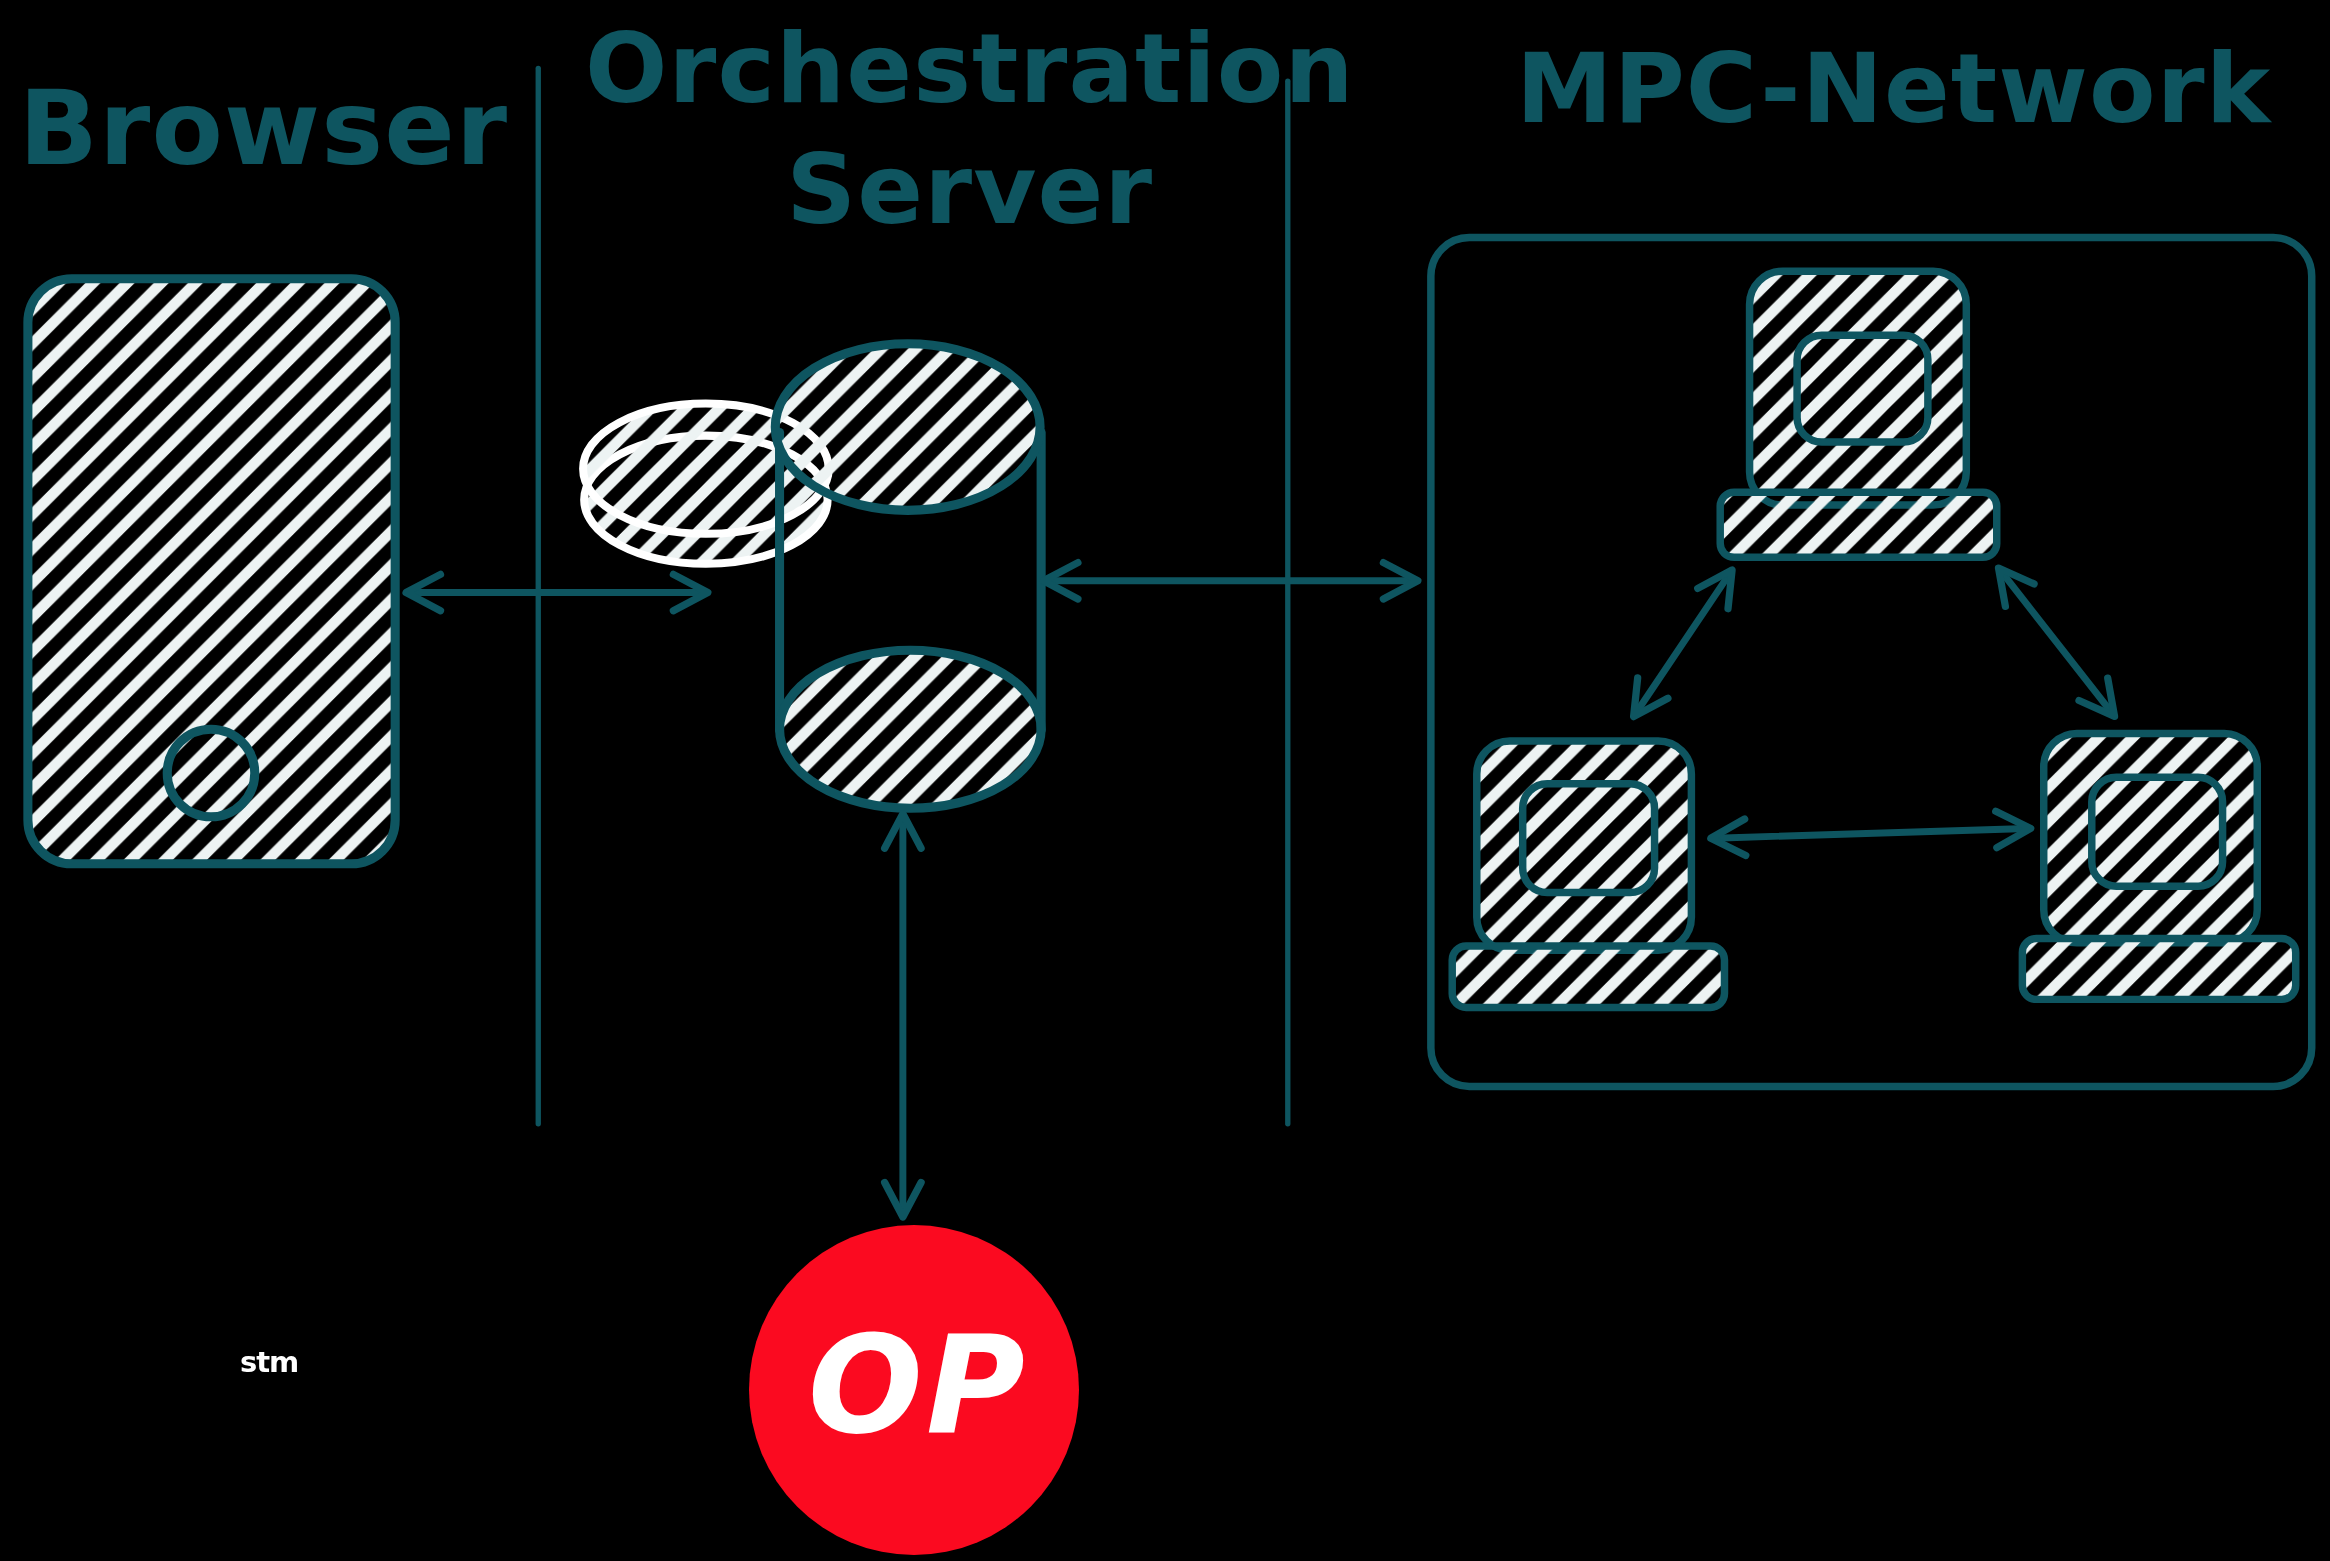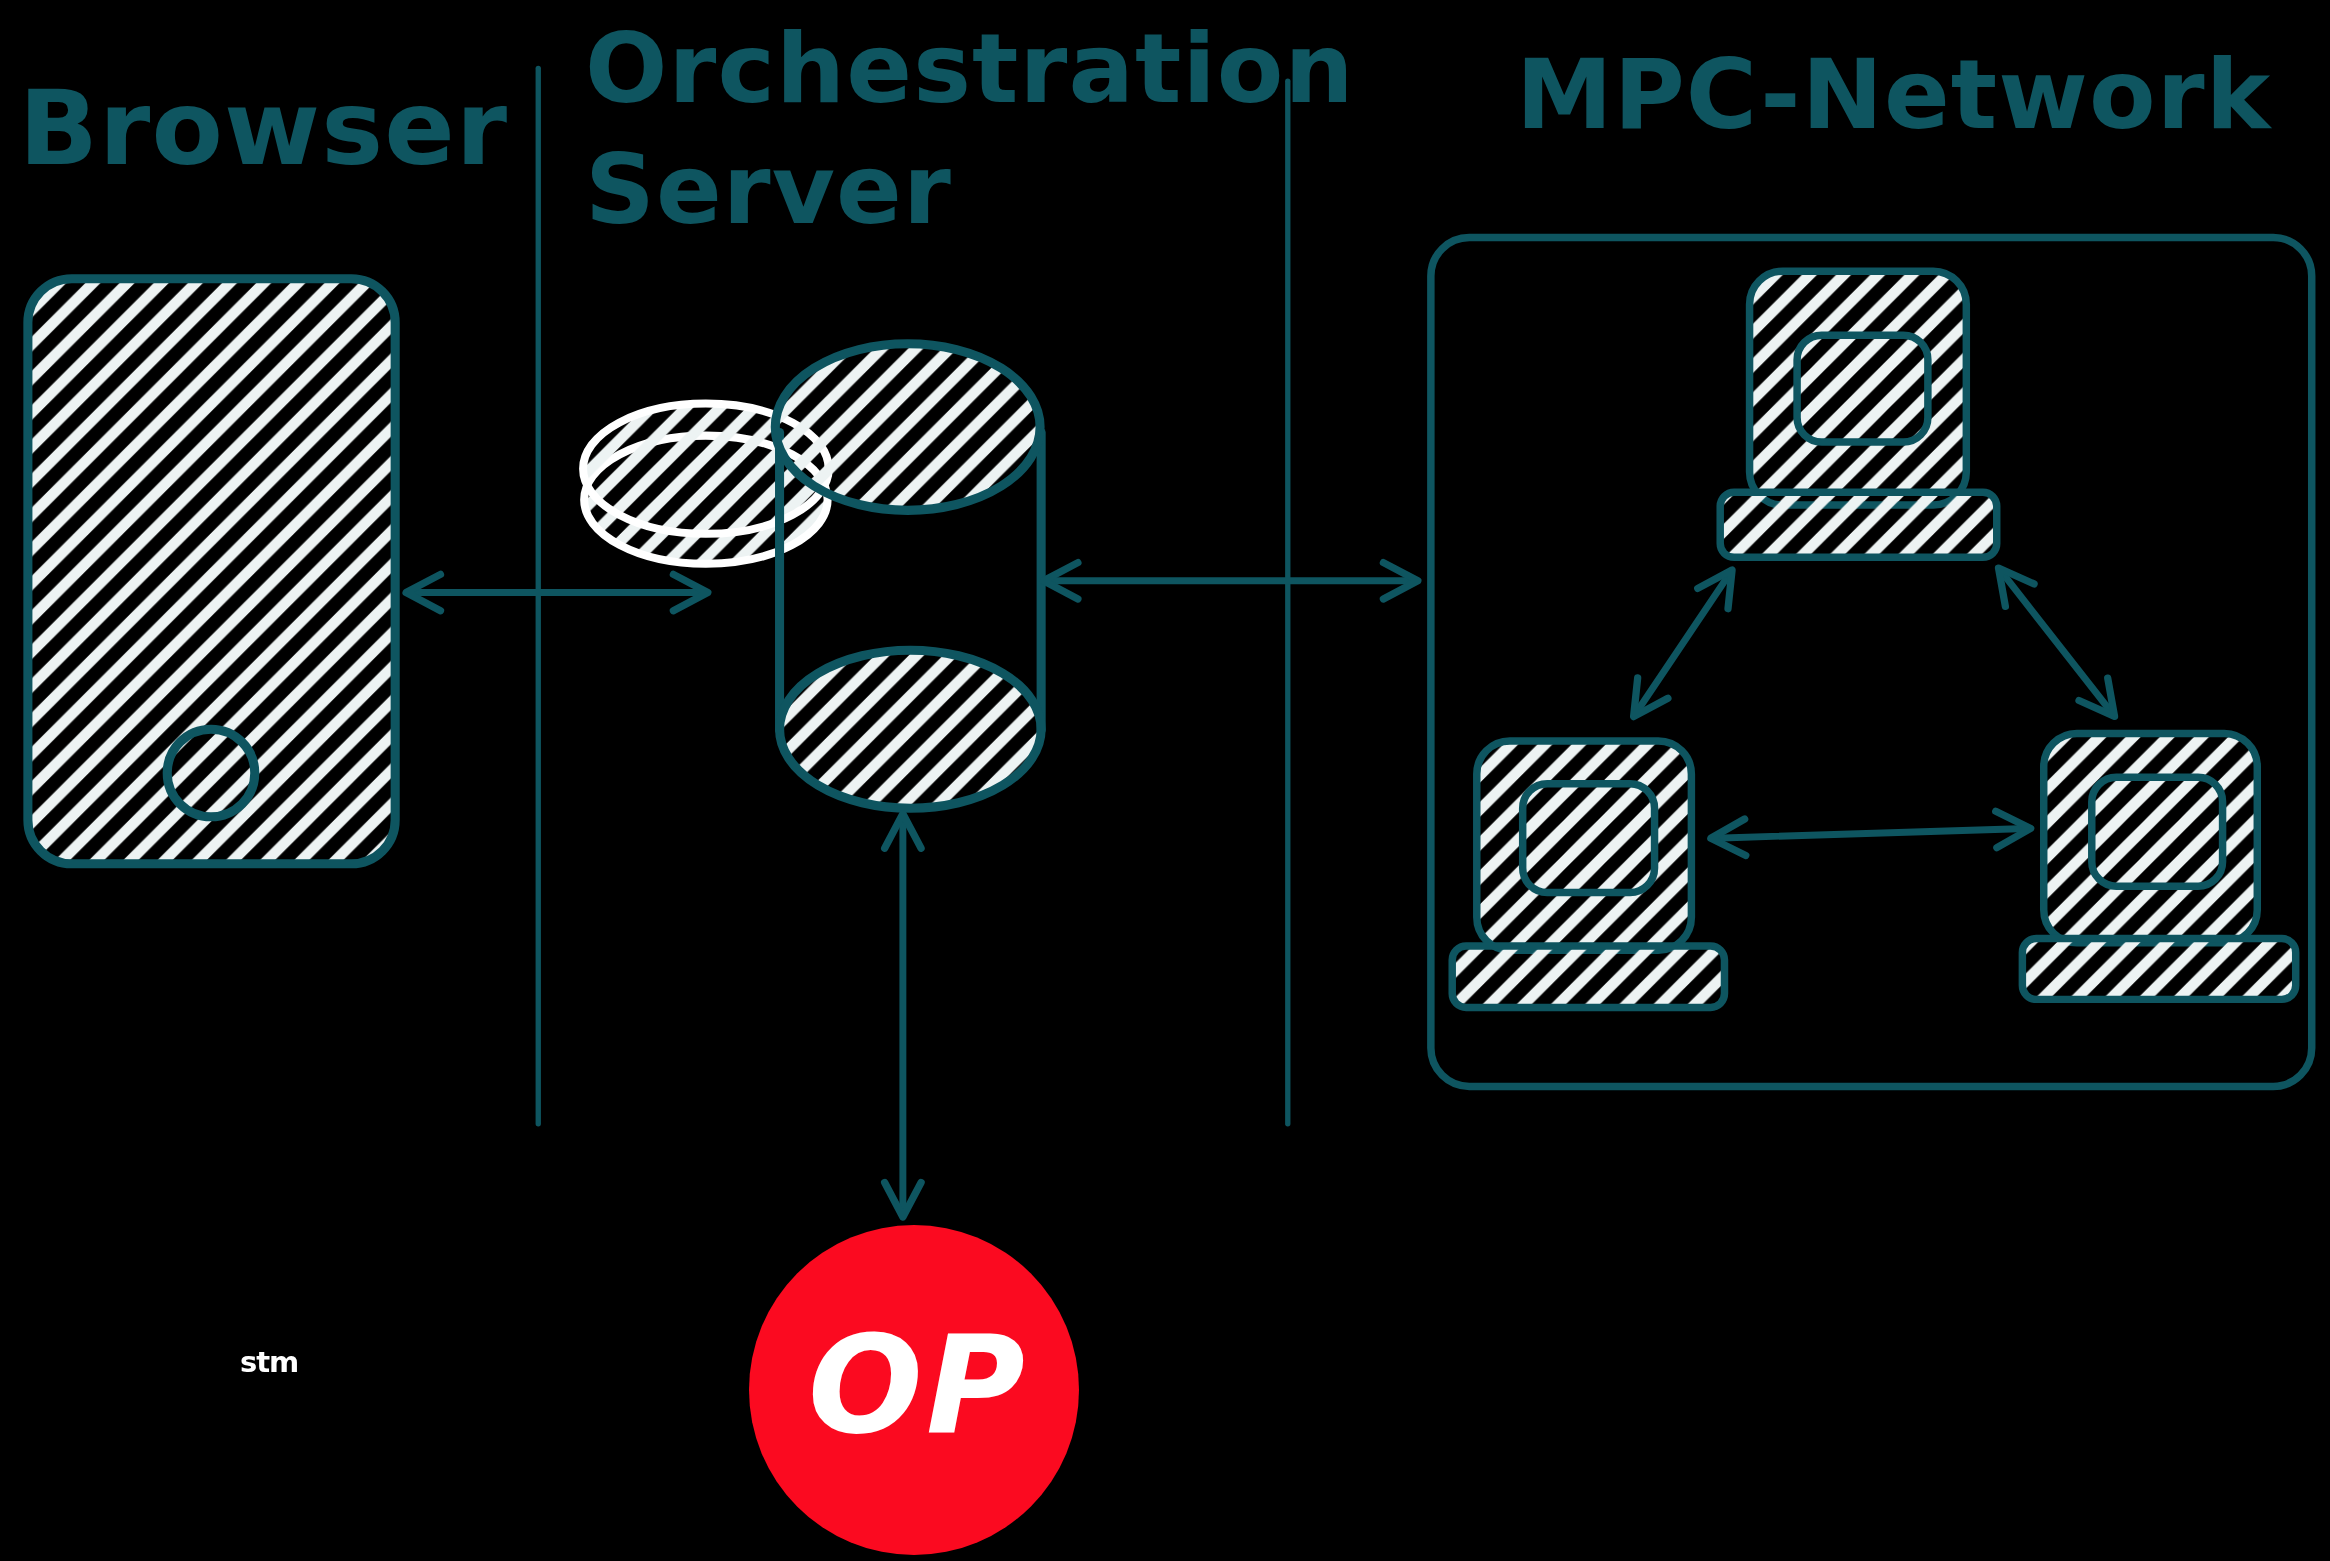--- a/index.html
+++ b/index.html
@@ -24,25 +24,25 @@
   .hatched-thick{fill:url(#hatch);stroke:var(--stroke);stroke-width:17;stroke-linejoin:round;}
   .outline{fill:none;stroke:var(--stroke);stroke-width:14;stroke-linejoin:round;}
   .outline-thick{fill:none;stroke:var(--stroke);stroke-width:17;stroke-linecap:round;}
   .disc{fill:url(#hatch);stroke:var(--white);stroke-width:15;}
   .arrow{stroke:var(--stroke);stroke-width:13;fill:none;stroke-linecap:round;
          marker-start:url(#ah);marker-end:url(#ah);}
   .ah{fill:none;stroke:var(--stroke);stroke-width:1.8;stroke-linecap:round;stroke-linejoin:round;}
   .hatch-line{stroke:var(--hatch);stroke-width:20;fill:none;}
   .lbl{
     position:absolute;color:var(--stroke);font-weight:bold;
-    white-space:nowrap;letter-spacing:1.1px;line-height:1.25;
+    white-space:nowrap;letter-spacing:1.1px;line-height:1.25;text-align:center;
   }
   .lbl-browser{left:18.7px;top:63px;font-size:104px;}
   .lbl-orch{left:585px;top:7.5px;font-size:97px;}
-  .lbl-mpc{left:1516px;top:28px;font-size:97px;margin-top:6px;}
+  .lbl-mpc{left:1516px;top:28px;font-size:97px;}
   .op-badge{
     position:absolute;left:749px;top:1225px;width:330px;height:330px;
     border-radius:50%;background:var(--op-red);
     display:flex;align-items:center;justify-content:center;
   }
   .op-text{
     color:var(--op-text);font-size:135px;font-weight:bold;font-style:italic;
     letter-spacing:3.2px;transform:translateY(-5.3px);margin-left:8px;
   }
   .watermark{

